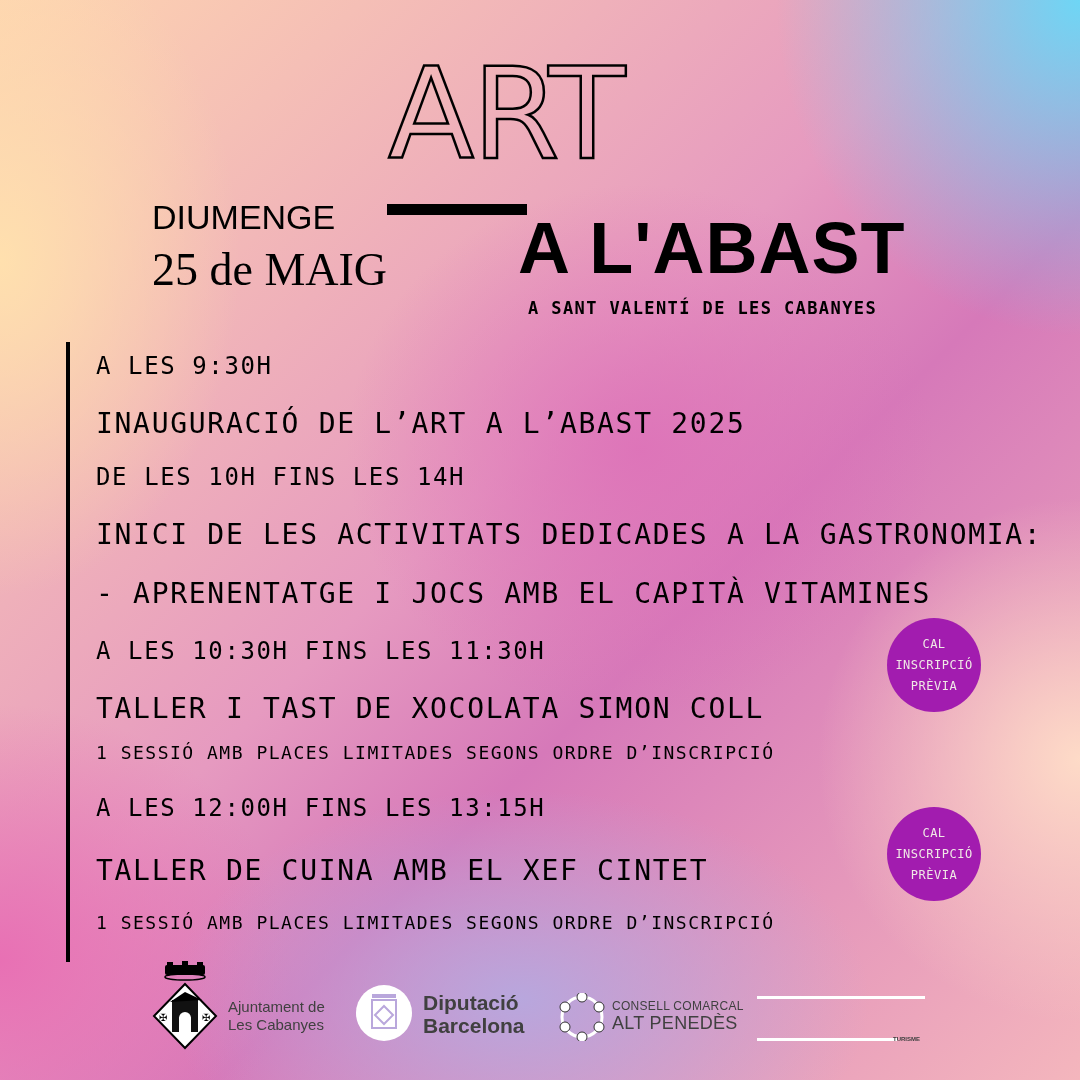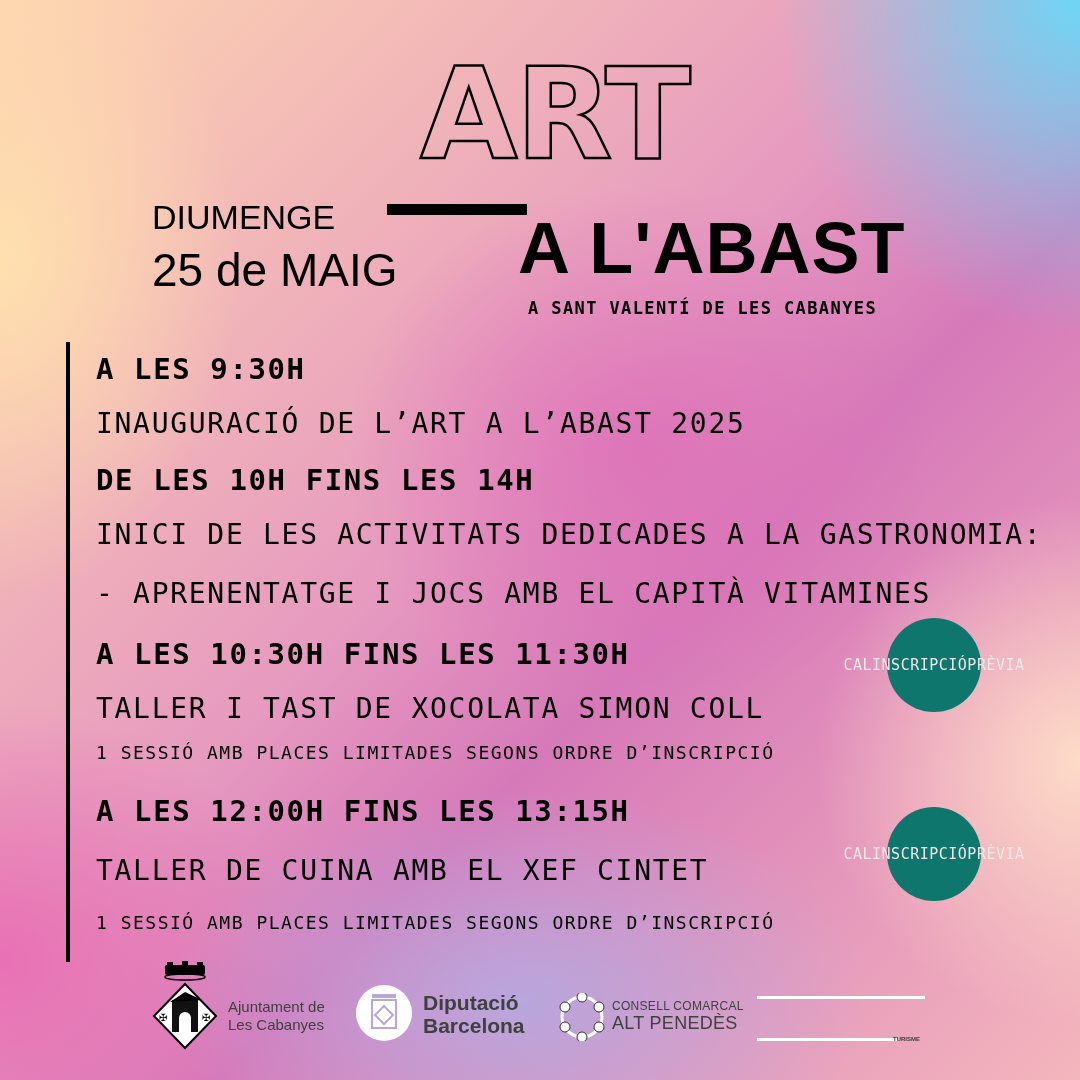--- a/index.html
+++ b/index.html
@@ -9,36 +9,36 @@
     background:
       radial-gradient(ellipse 420px 380px at 640px 450px, rgba(221,112,184,0.85), rgba(221,112,184,0) 70%),
       radial-gradient(ellipse 500px 300px at 520px 1000px, rgba(180,170,225,0.9), rgba(180,170,225,0) 70%),
       radial-gradient(ellipse 380px 420px at 1080px 0px, rgba(110,214,245,1), rgba(110,214,245,0) 80%),
       radial-gradient(ellipse 350px 350px at 1080px 760px, rgba(255,222,200,0.95), rgba(255,222,200,0) 75%),
       radial-gradient(ellipse 300px 420px at 0px 260px, rgba(255,224,174,1), rgba(255,224,174,0) 80%),
       radial-gradient(ellipse 360px 320px at 0px 960px, rgba(232,112,180,1), rgba(232,112,180,0) 80%),
       linear-gradient(135deg, #fed5b0 0%, #e69ac0 45%, #d679b9 60%, #f4b6bd 100%);
   }
   .art { position: absolute; left: 388px; top: 52px; font-family: "DejaVu Sans", sans-serif;
-    font-size: 126px; font-weight: 700; letter-spacing: -2px; line-height: 1;
-    color: transparent; margin-left: 32px; -webkit-text-stroke: 2.5px #000; }
+    font-size: 126px; font-weight: 400; letter-spacing: -2px; line-height: 1;
+    color: transparent; -webkit-text-stroke: 2.5px #000; }
   .bar { position: absolute; left: 387px; top: 204px; width: 140px; height: 11px; background: #000; }
   .day { position: absolute; left: 152px; top: 200px; font-size: 34px; line-height: 1; }
-  .date { position: absolute; left: 152px; top: 247px; font-size: 46px; line-height: 1; }
+  .date { position: absolute; left: 152px; top: 247px; font-size: 46px; line-height: 1; font-family: Liberation Serif, serif; }
   .abast { position: absolute; left: 518px; top: 212px; font-size: 72px; font-weight: 700; line-height: 1; letter-spacing: 1px; }
   .loc { position: absolute; left: 528px; top: 298px; font-family: "DejaVu Sans Mono", monospace;
     font-size: 17px; font-weight: 700; letter-spacing: 1.4px; }
   .vline { position: absolute; left: 66px; top: 342px; width: 4px; height: 620px; background: #000; }
   .row { position: absolute; left: 96px; font-family: "DejaVu Sans Mono", monospace; white-space: nowrap; }
-  .head { font-weight: 700; font-size: 29px; letter-spacing: 1.6px; }
+  .head { font-weight: 400; font-size: 24px; letter-spacing: 1.6px; }
   .txt { font-size: 28px; letter-spacing: 1.7px; font-weight: 400; }
   .small { font-size: 18px; letter-spacing: 1.5px; }
-  .badge { position: absolute; width: 94px; height: 94px; border-radius: 50%; background: #0f766e;
-    color: #f0e8e6; font-family: "DejaVu Sans Mono", monospace; font-size: 15px; letter-spacing: 0.5px;
-    display: flex; flex-direction: row; align-items: center; justify-content: center; line-height: 21px; text-align: center; }
+  .badge { position: absolute; width: 94px; height: 94px; border-radius: 50%; background: #a21caf;
+    color: #f0e8e6; font-family: "DejaVu Sans Mono", monospace; font-size: 12px; letter-spacing: 0.5px;
+    display: flex; flex-direction: column; align-items: center; justify-content: center; line-height: 21px; text-align: center; }
   .logos { position: absolute; left: 0; top: 960px; width: 1080px; height: 100px; }
   .logo-text { position: absolute; color: #404040; }
 </style>
 </head>
 <body>
 
 <div class="bg"></div>
 
 <div class="art">ART</div>
 <div class="bar"></div>

